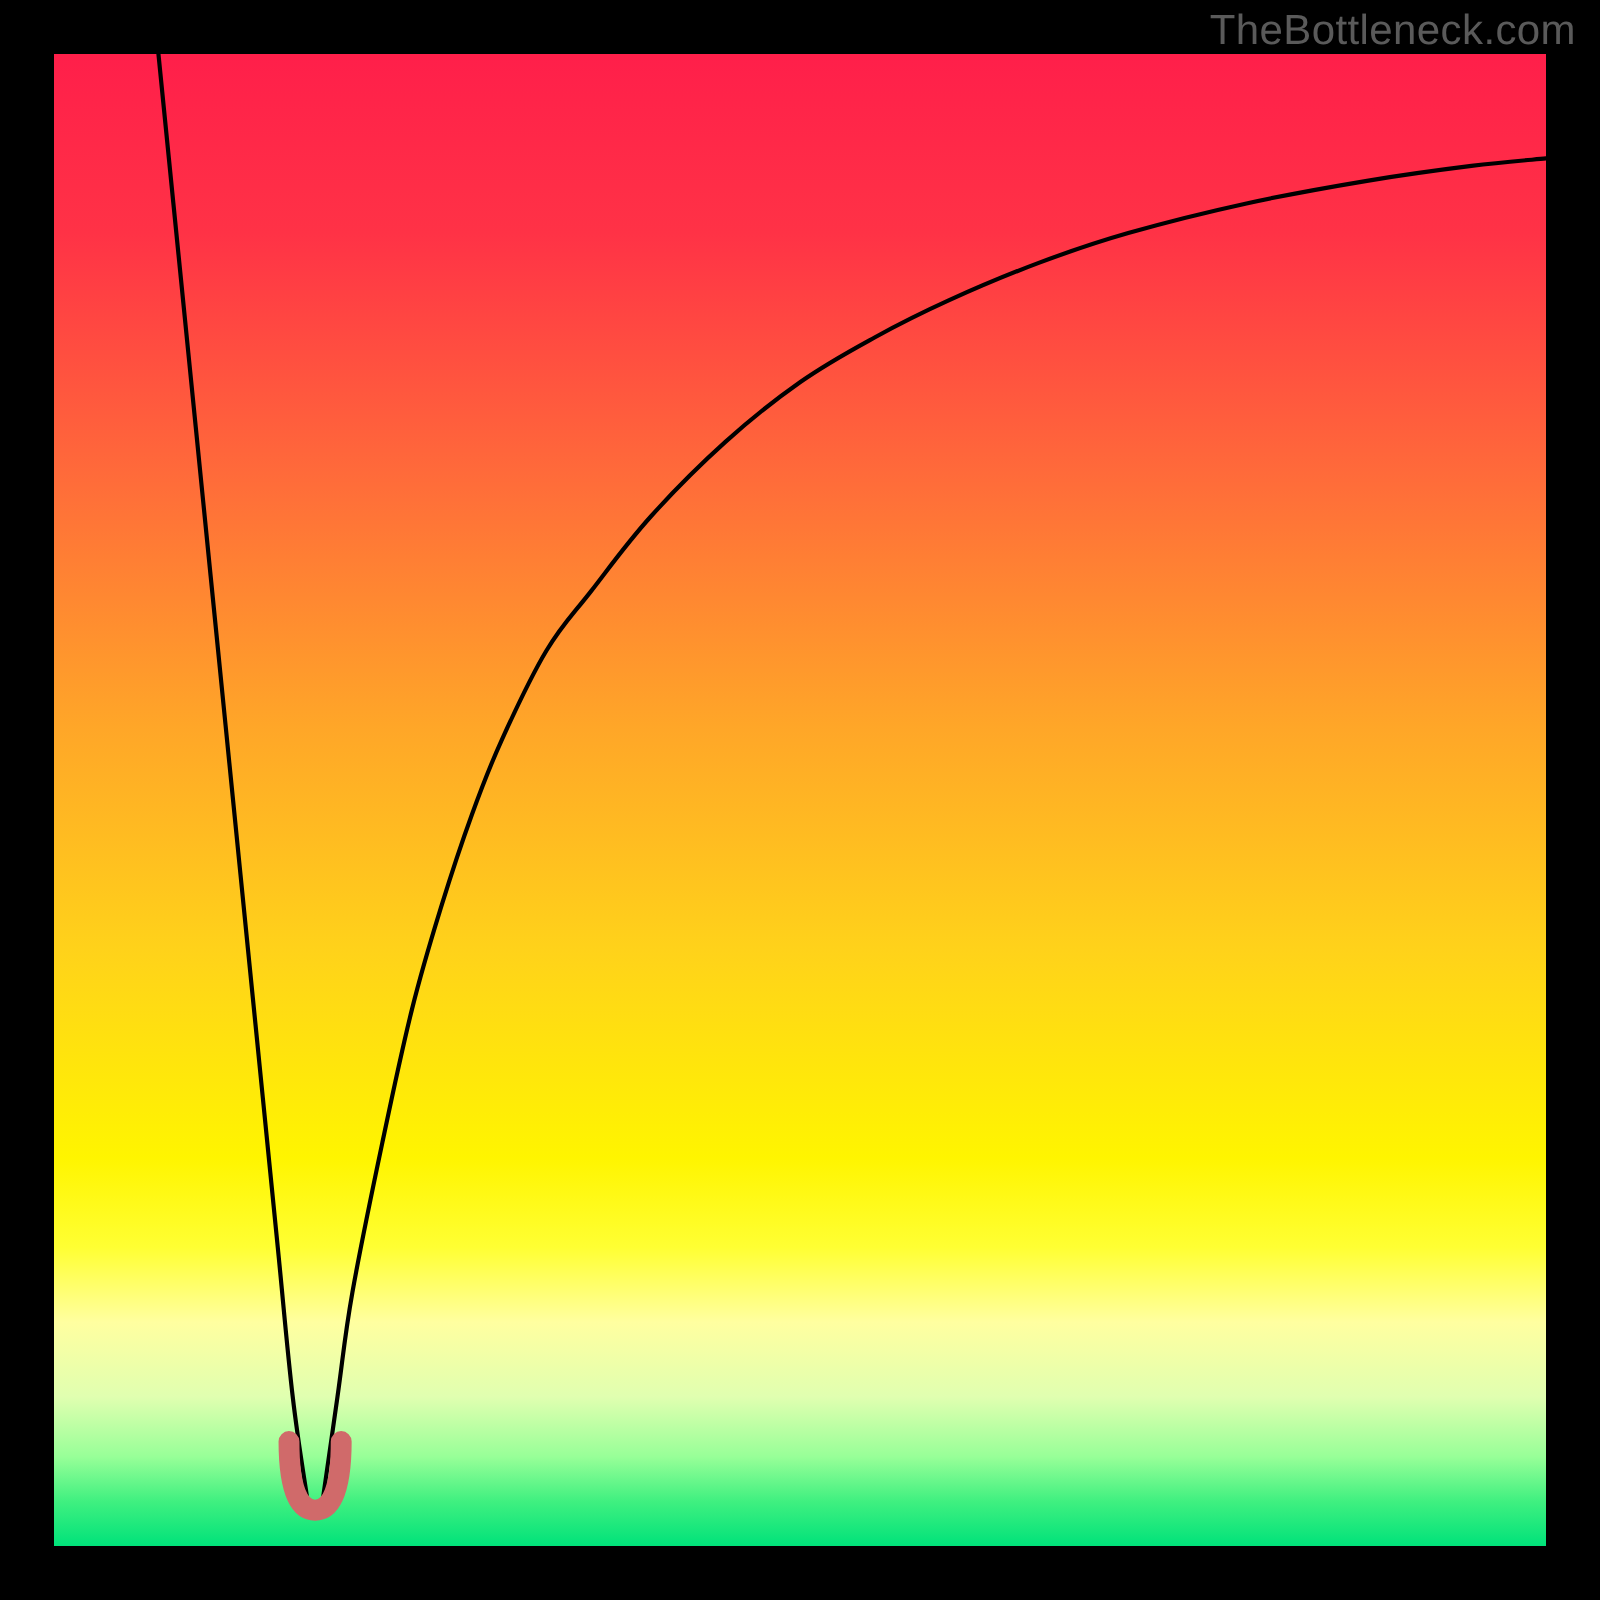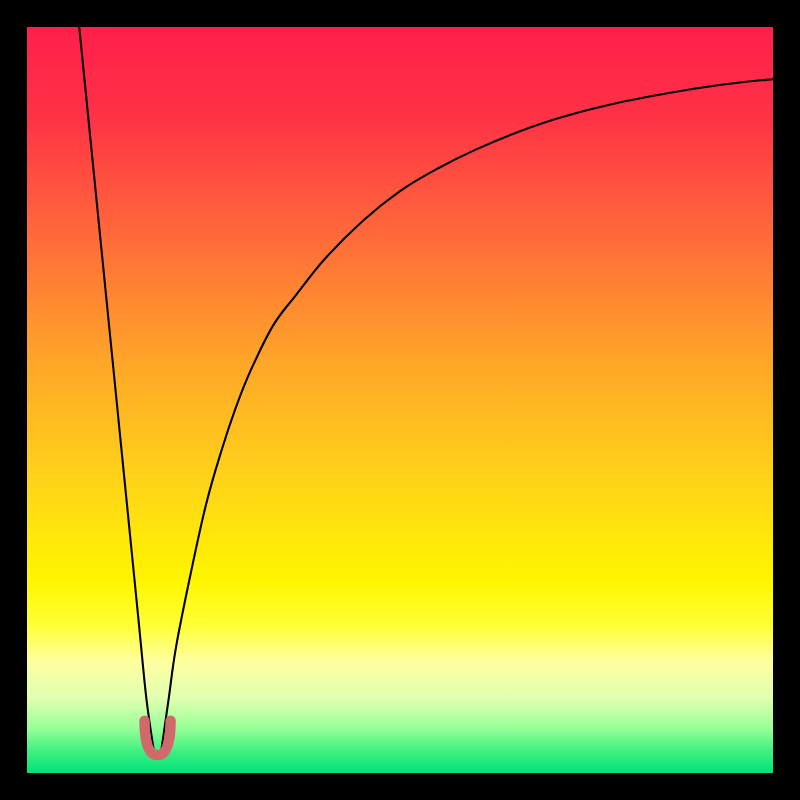--- a/index.html
+++ b/index.html
@@ -67,13 +67,14 @@
       <rect x="0" y="0" width="100" height="100" fill="url(#bg-grad)"></rect>
     </svg>
 
     <svg class="curve" id="curve-svg" viewBox="0 0 100 100" preserveAspectRatio="none">
       <path id="left-path" fill="none" stroke="#000" stroke-width="0.28" stroke-linecap="round" d="M 7.00 0.00 C 7.18 1.80, 7.64 6.40, 8.00 10.00 C 8.36 13.60, 8.64 16.40, 9.00 20.00 C 9.36 23.60, 9.64 26.40, 10.00 30.00 C 10.36 33.60, 10.64 36.40, 11.00 40.00 C 11.36 43.60, 11.64 46.40, 12.00 50.00 C 12.36 53.60, 12.64 56.40, 13.00 60.00 C 13.36 63.60, 13.64 66.40, 14.00 70.00 C 14.36 73.60, 14.64 76.40, 15.00 80.00 C 15.36 83.60, 15.64 86.94, 16.00 90.00 C 16.36 93.06, 16.82 95.74, 17.00 97.00"></path>
       <path id="right-path" fill="none" stroke="#000" stroke-width="0.28" stroke-linecap="round" d="M 18.00 97.00 C 18.18 95.74, 18.64 92.52, 19.00 90.00 C 19.36 87.48, 19.46 86.06, 20.00 83.00 C 20.54 79.94, 21.28 76.42, 22.00 73.00 C 22.72 69.58, 23.28 66.88, 24.00 64.00 C 24.72 61.12, 25.28 59.34, 26.00 57.00 C 26.72 54.66, 27.28 52.98, 28.00 51.00 C 28.72 49.02, 29.10 47.98, 30.00 46.00 C 30.90 44.02, 31.92 41.80, 33.00 40.00 C 34.08 38.20, 34.74 37.62, 36.00 36.00 C 37.26 34.38, 38.38 32.80, 40.00 31.00 C 41.62 29.20, 43.20 27.62, 45.00 26.00 C 46.80 24.38, 48.20 23.26, 50.00 22.00 C 51.80 20.74, 53.20 19.99, 55.00 19.00 C 56.80 18.01, 58.02 17.40, 60.00 16.50 C 61.98 15.60, 63.84 14.81, 66.00 14.00 C 68.16 13.19, 69.48 12.72, 72.00 12.00 C 74.52 11.28, 77.12 10.63, 80.00 10.00 C 82.88 9.37, 85.30 8.95, 88.00 8.50 C 90.70 8.05, 92.84 7.77, 95.00 7.50 C 97.16 7.23, 99.10 7.09, 100.00 7.00"></path>
       <path id="marker-path" fill="none" stroke-width="1.4" stroke-linecap="round" d="M 15.75 93.00 Q 15.75 97.60 17.50 97.60 Q 19.25 97.60 19.25 93.00" stroke="#d06a6a"></path>
     </svg>
   </div>
 
+  <div class="watermark">TheBottleneck.com</div>
 </div>
 
 </body></html>

